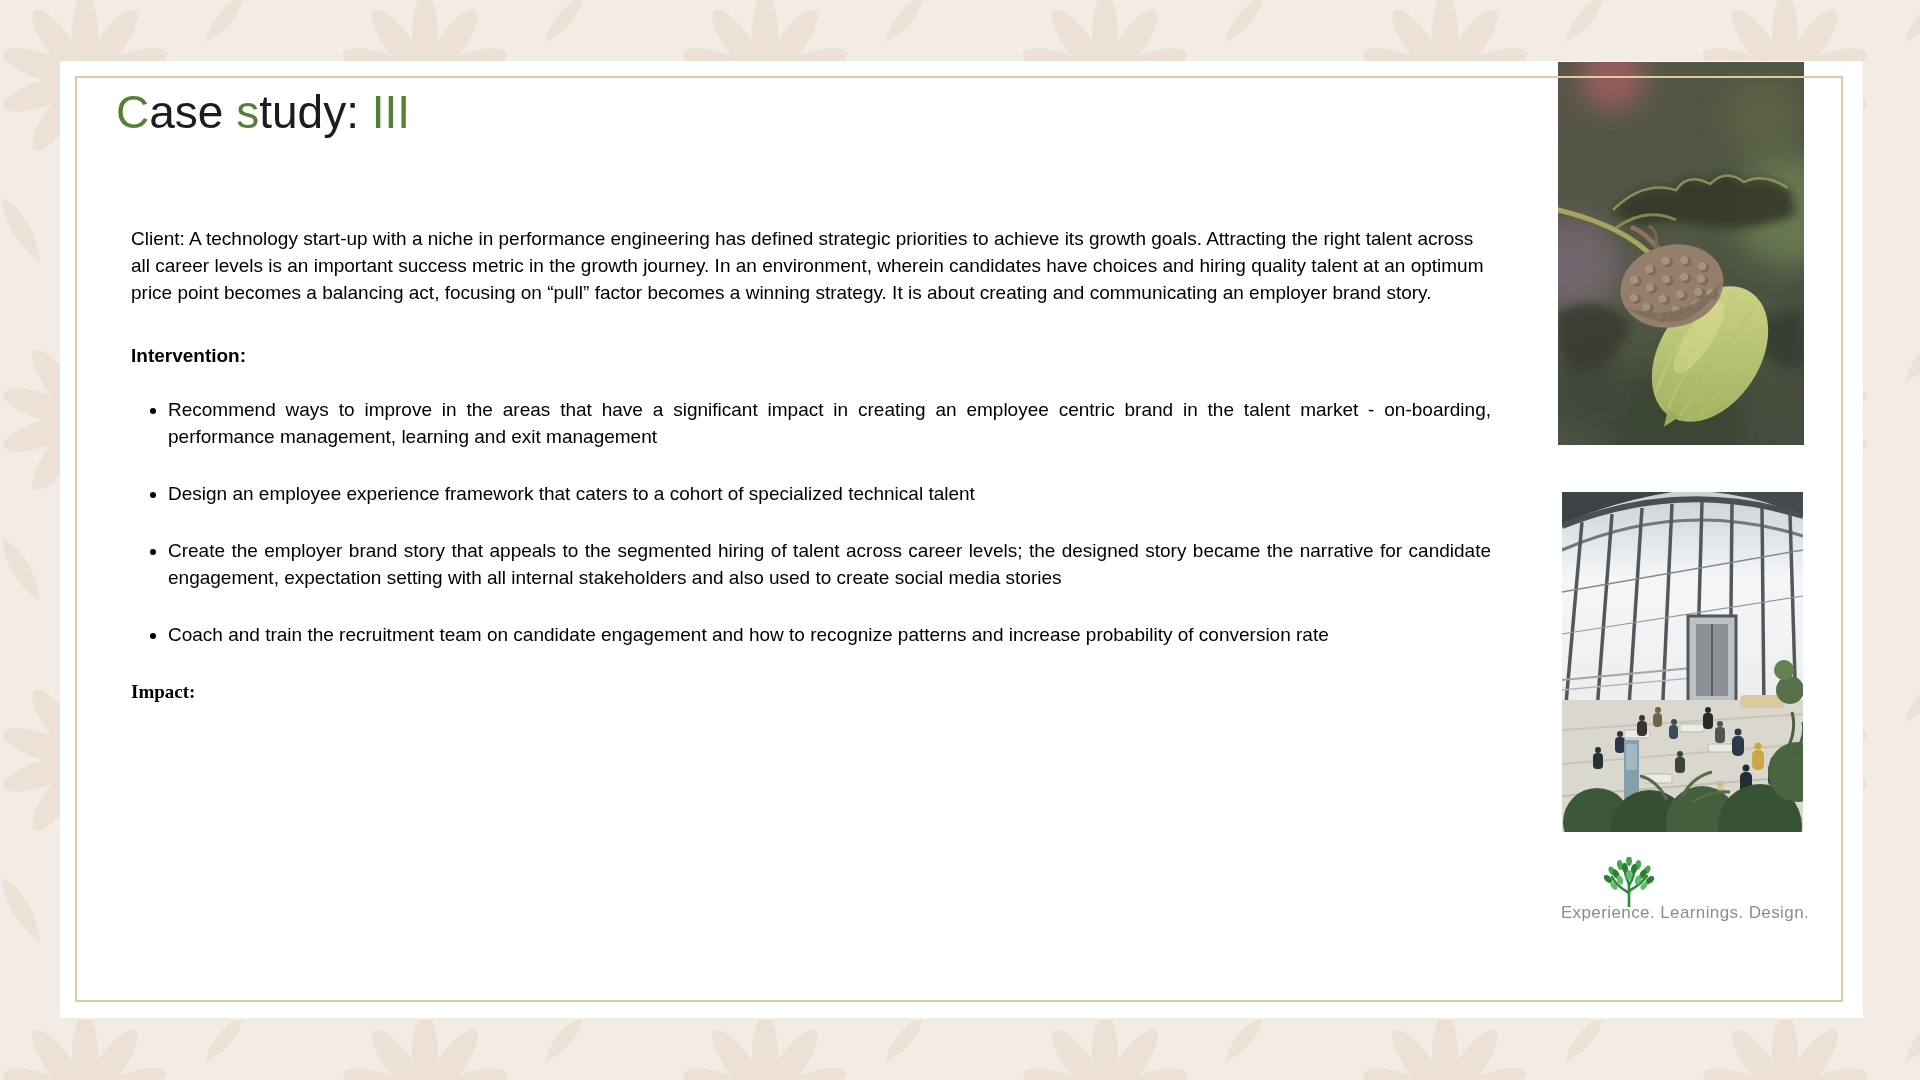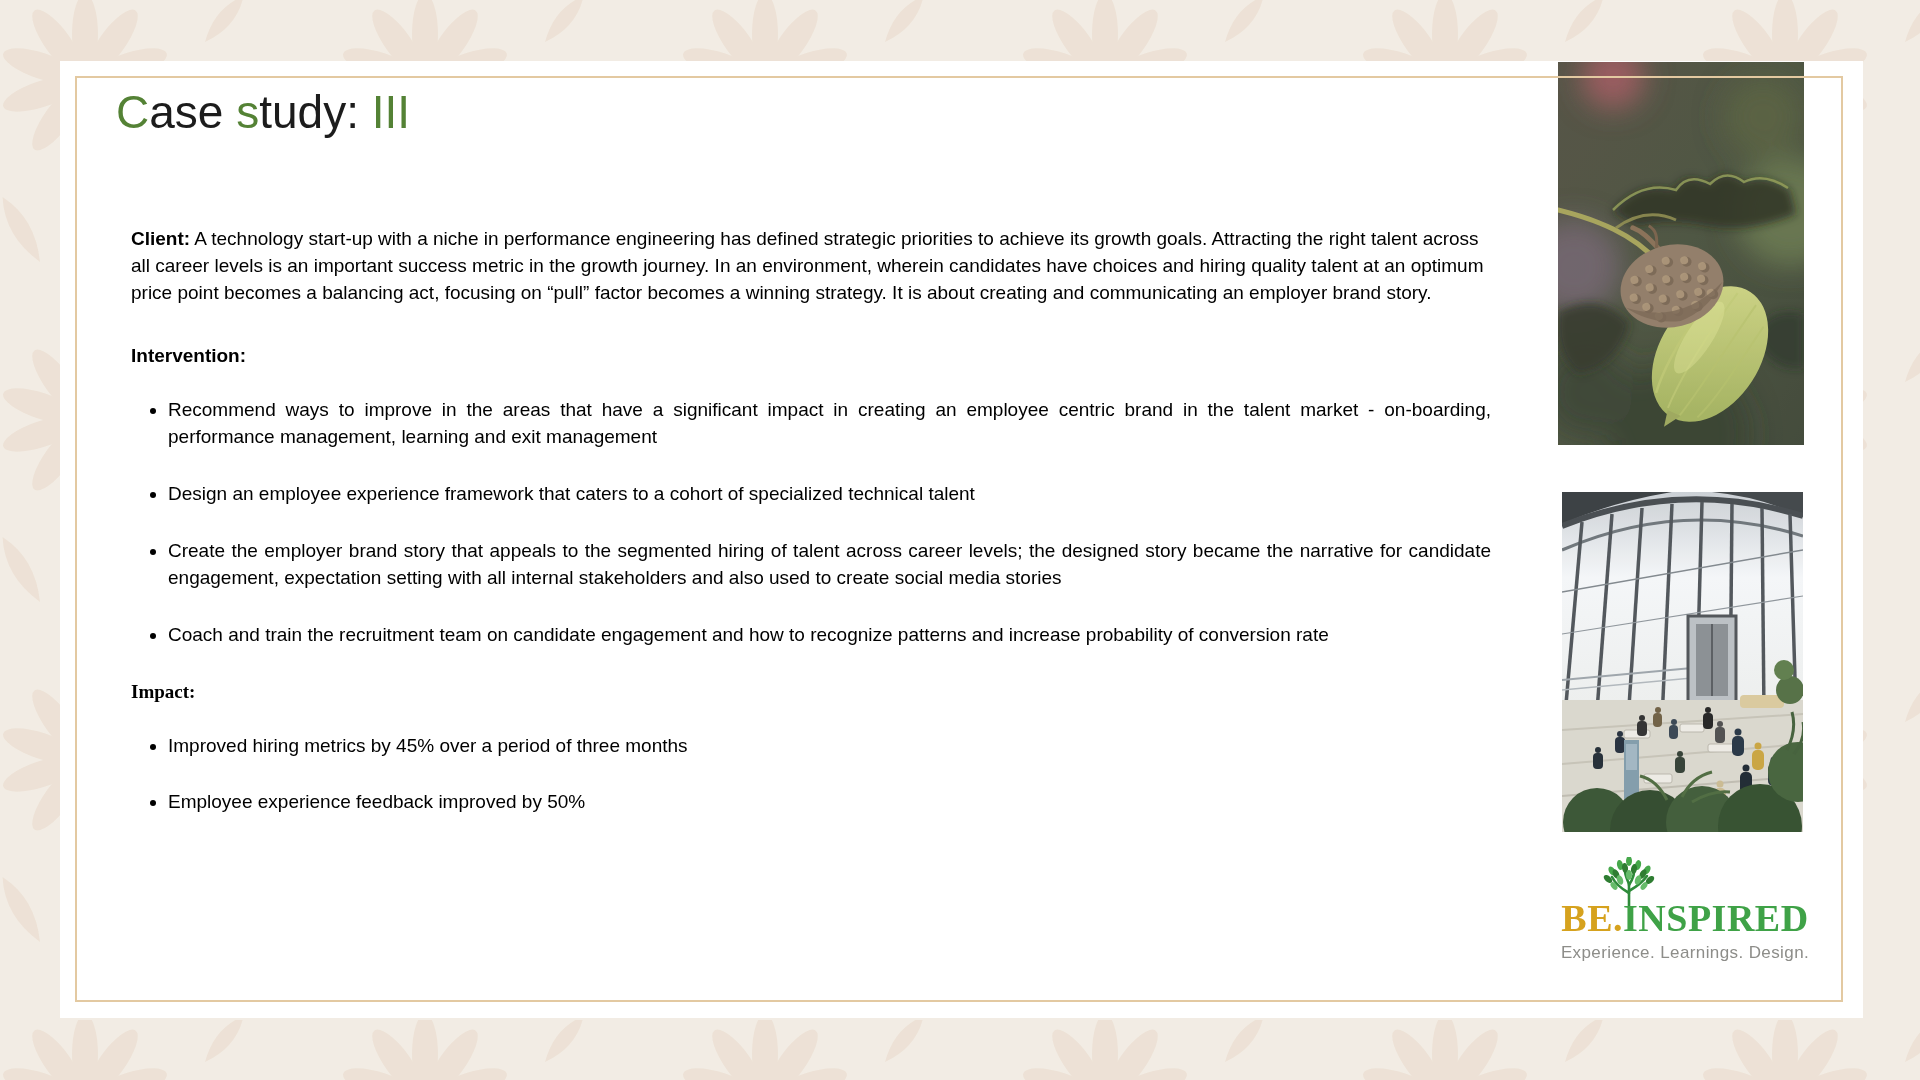--- a/index.html
+++ b/index.html
@@ -10,21 +10,21 @@
   .frame{position:absolute;left:15px;top:15px;right:20px;bottom:16px;border:2px solid #E3C9A1;
          z-index:6;pointer-events:none;}
   .title{position:absolute;left:56px;top:20px;margin:0;font-size:46px;font-weight:400;
          line-height:1.35;color:#1C1C1C;letter-spacing:0px;z-index:3;}
   .title span{white-space:pre;}
   .title .g{color:#548235;}
   .content{position:absolute;left:71px;top:164px;width:1364px;font-size:19px;line-height:27px;
            color:#000;z-index:3;}
   .content p{margin:0;}
   .client{margin:0 0 36px 0 !important;text-align:left;}
-  .client strong{font-weight:bold;}
+  .client strong{font-weight:normal;}
   .heading{font-weight:bold;margin:0 0 27px 0 !important;}
   .heading.impact{margin-left:33px;font-family:Liberation Serif, serif;}
   .content ul{margin:4px;padding:0 0 0 33px;list-style:disc outside;}
   .content li{margin:0 0 30px 0;text-align:justify;}
   .content ul.impact-list li{margin-bottom:29px;text-align:left;}
   .photo{position:absolute;overflow:hidden;z-index:2;}
   .photo svg{display:block;}
   .photo.acorn{left:1498px;top:1px;width:246px;height:383px;}
   .photo.atrium{left:1502px;top:431px;width:241px;height:340px;}
   .logo{position:absolute;left:1495px;top:796px;width:260px;z-index:3;
@@ -84,24 +84,20 @@
 
       <ul>
         <li>Recommend ways to improve in the areas that have a significant impact in creating an employee centric brand in the talent market - on-boarding, performance management, learning and exit management</li>
         <li>Design an employee experience framework that caters to a cohort of specialized technical talent</li>
         <li>Create the employer brand story that appeals to the segmented hiring of talent across career levels; the designed story became the narrative for candidate engagement, expectation setting with all internal stakeholders and also used to create social media stories</li>
         <li>Coach and train the recruitment team on candidate engagement and how to recognize patterns and increase probability of conversion rate</li>
       </ul>
 
       <p class="heading impact">Impact:</p>
 
-      <ul class="impact-list">
-        <li>Improved hiring metrics by 45% over a period of three months</li>
-        <li>Employee experience feedback improved by 50%</li>
-      </ul>
     </div>
 
     <div class="photo acorn">
       <svg width="246" height="383" viewBox="0 0 246 383" aria-hidden="true">
         <defs>
           <linearGradient id="acbg" x1="0" y1="0" x2="1" y2="1">
             <stop offset="0" stop-color="#414033"></stop>
             <stop offset="0.5" stop-color="#38422E"></stop>
             <stop offset="1" stop-color="#2B3526"></stop>
           </linearGradient>
@@ -343,19 +339,18 @@
           <ellipse cx="50" cy="23" rx="3" ry="5" transform="rotate(48 50 23)"></ellipse>
         </g>
         <g fill="#66BB6A">
           <ellipse cx="20" cy="23" rx="3" ry="5" transform="rotate(-20 20 23)"></ellipse>
           <ellipse cx="29" cy="18" rx="3" ry="5"></ellipse>
           <ellipse cx="38" cy="23" rx="3" ry="5" transform="rotate(20 38 23)"></ellipse>
           <ellipse cx="14" cy="29" rx="2.6" ry="4.4" transform="rotate(-40 14 29)"></ellipse>
           <ellipse cx="44" cy="29" rx="2.6" ry="4.4" transform="rotate(40 44 29)"></ellipse>
         </g>
       </svg>
-      <div class="logo-text"><span class="gold">BE.</span><span class="green">INSPIRED</span></div>
       <div class="tagline">Experience. Learnings. Design.</div>
     </div>
 
     <div class="frame"></div>
   </div>
 </div>
 
 </body></html>

